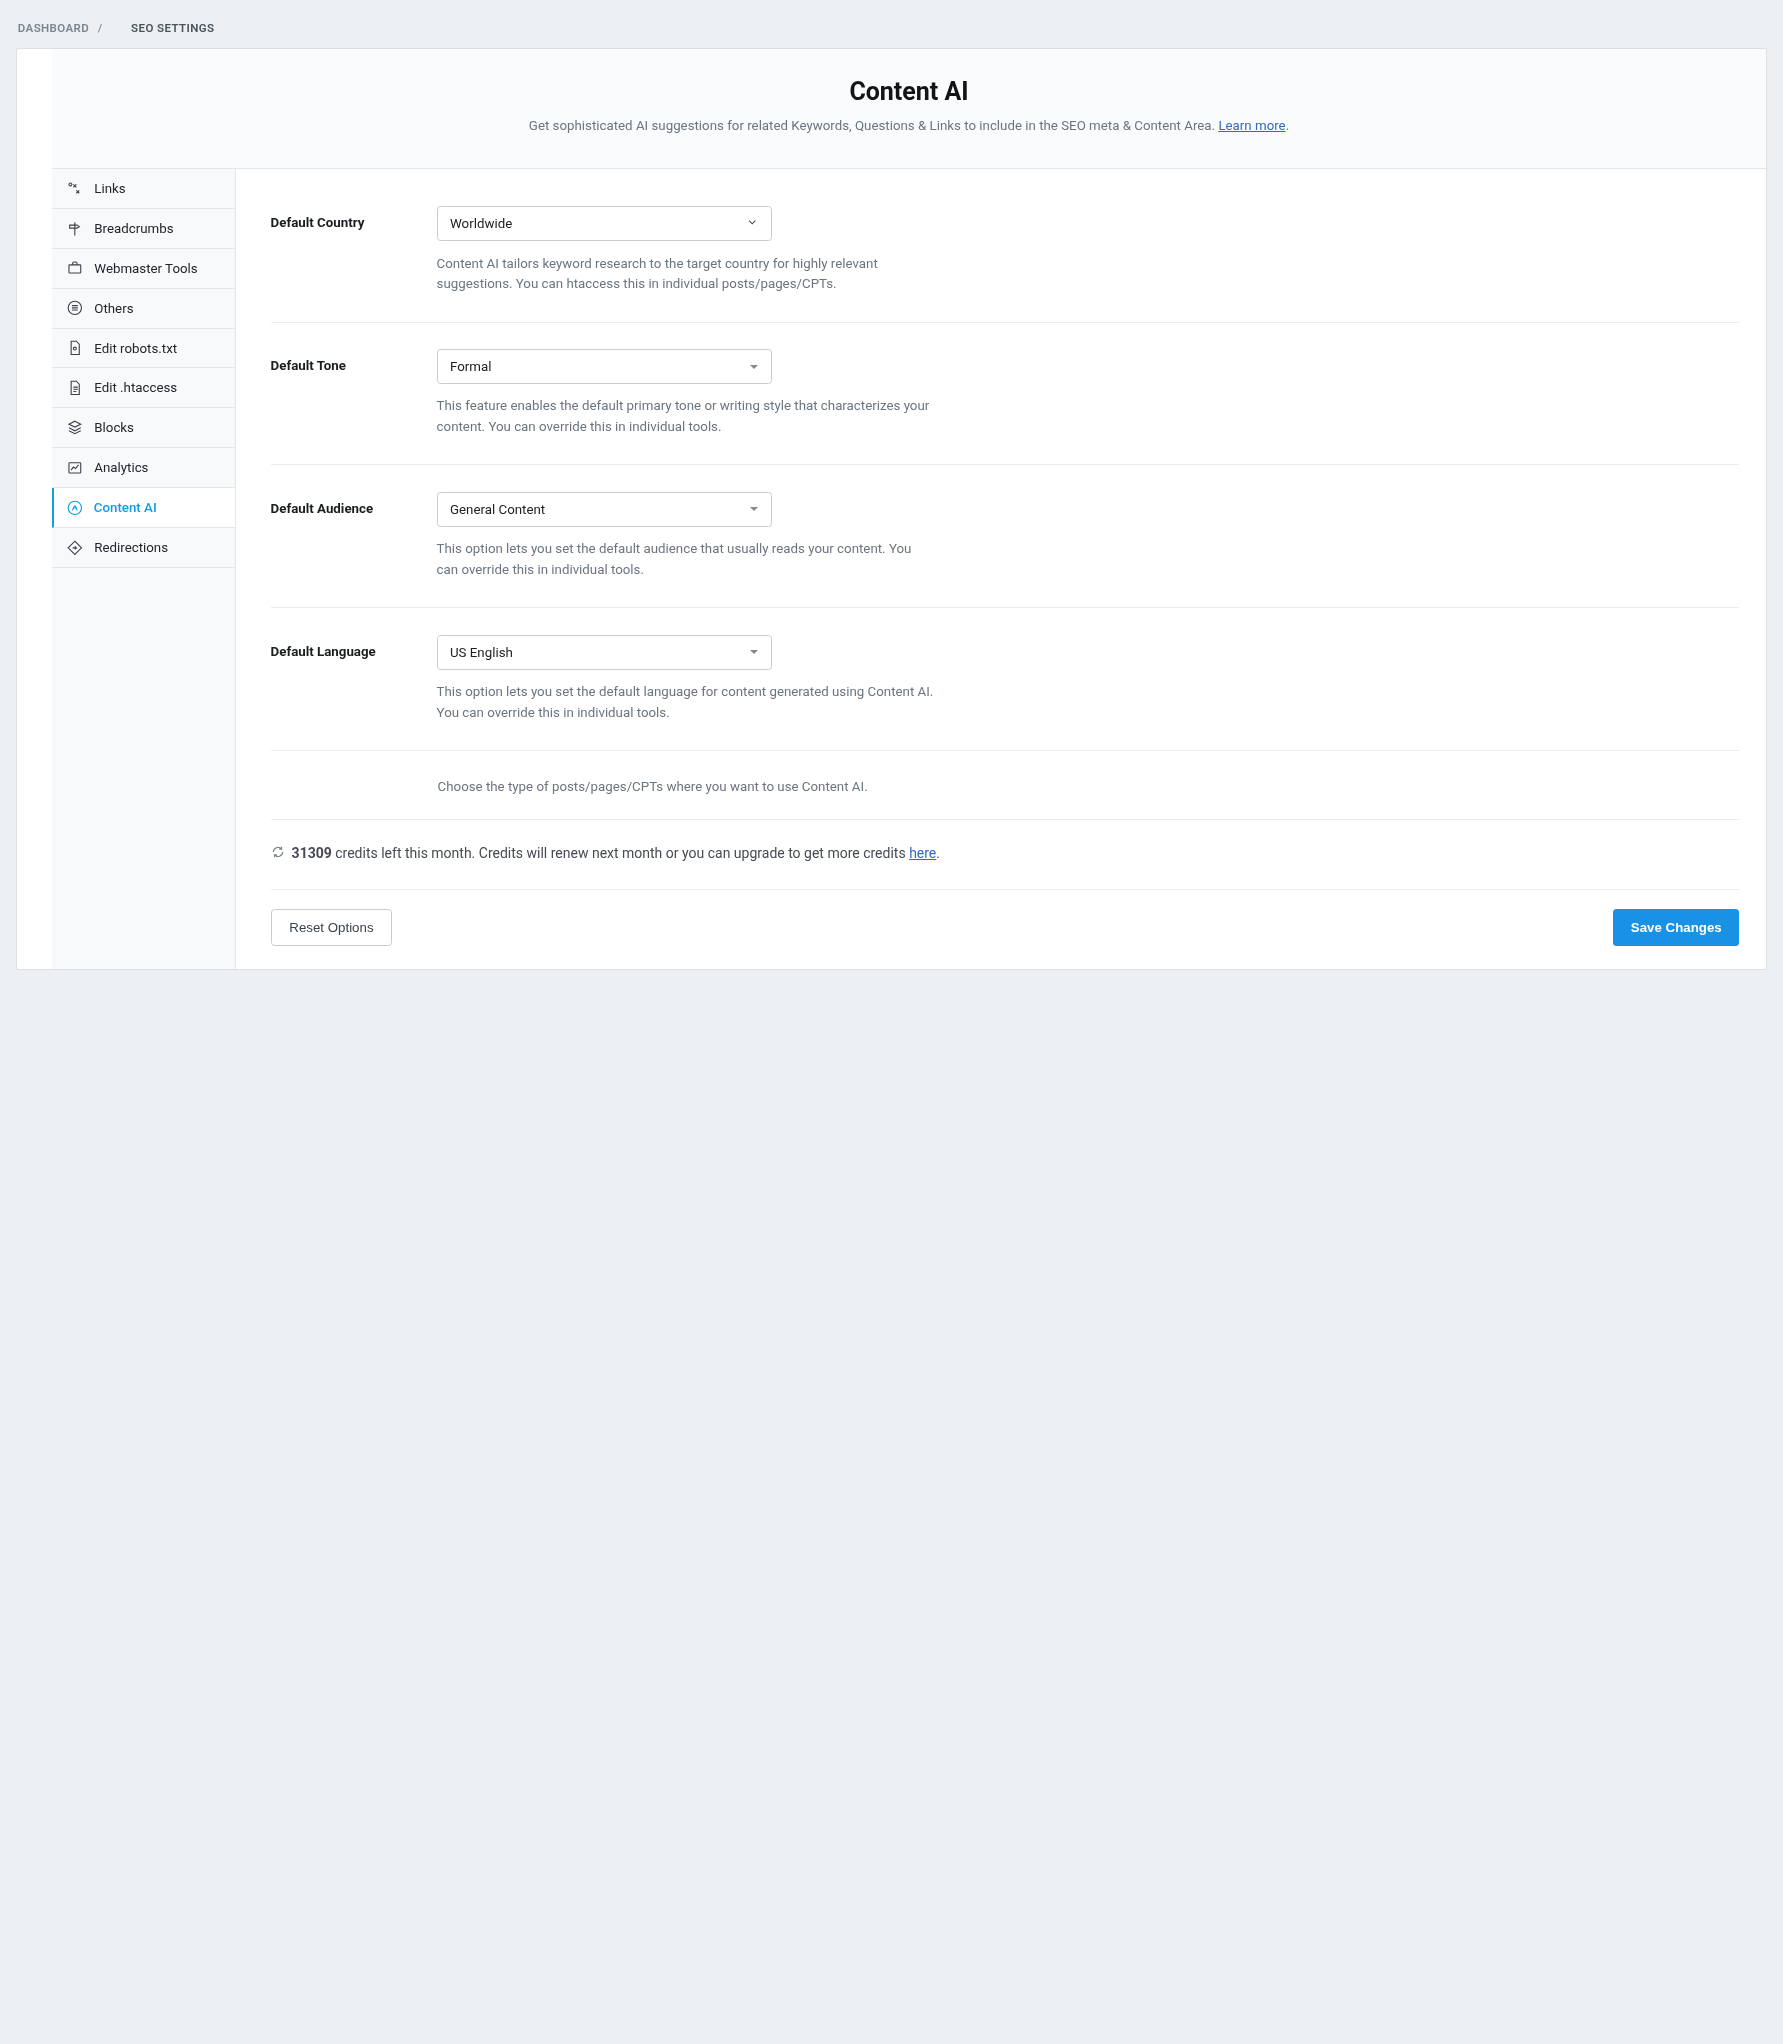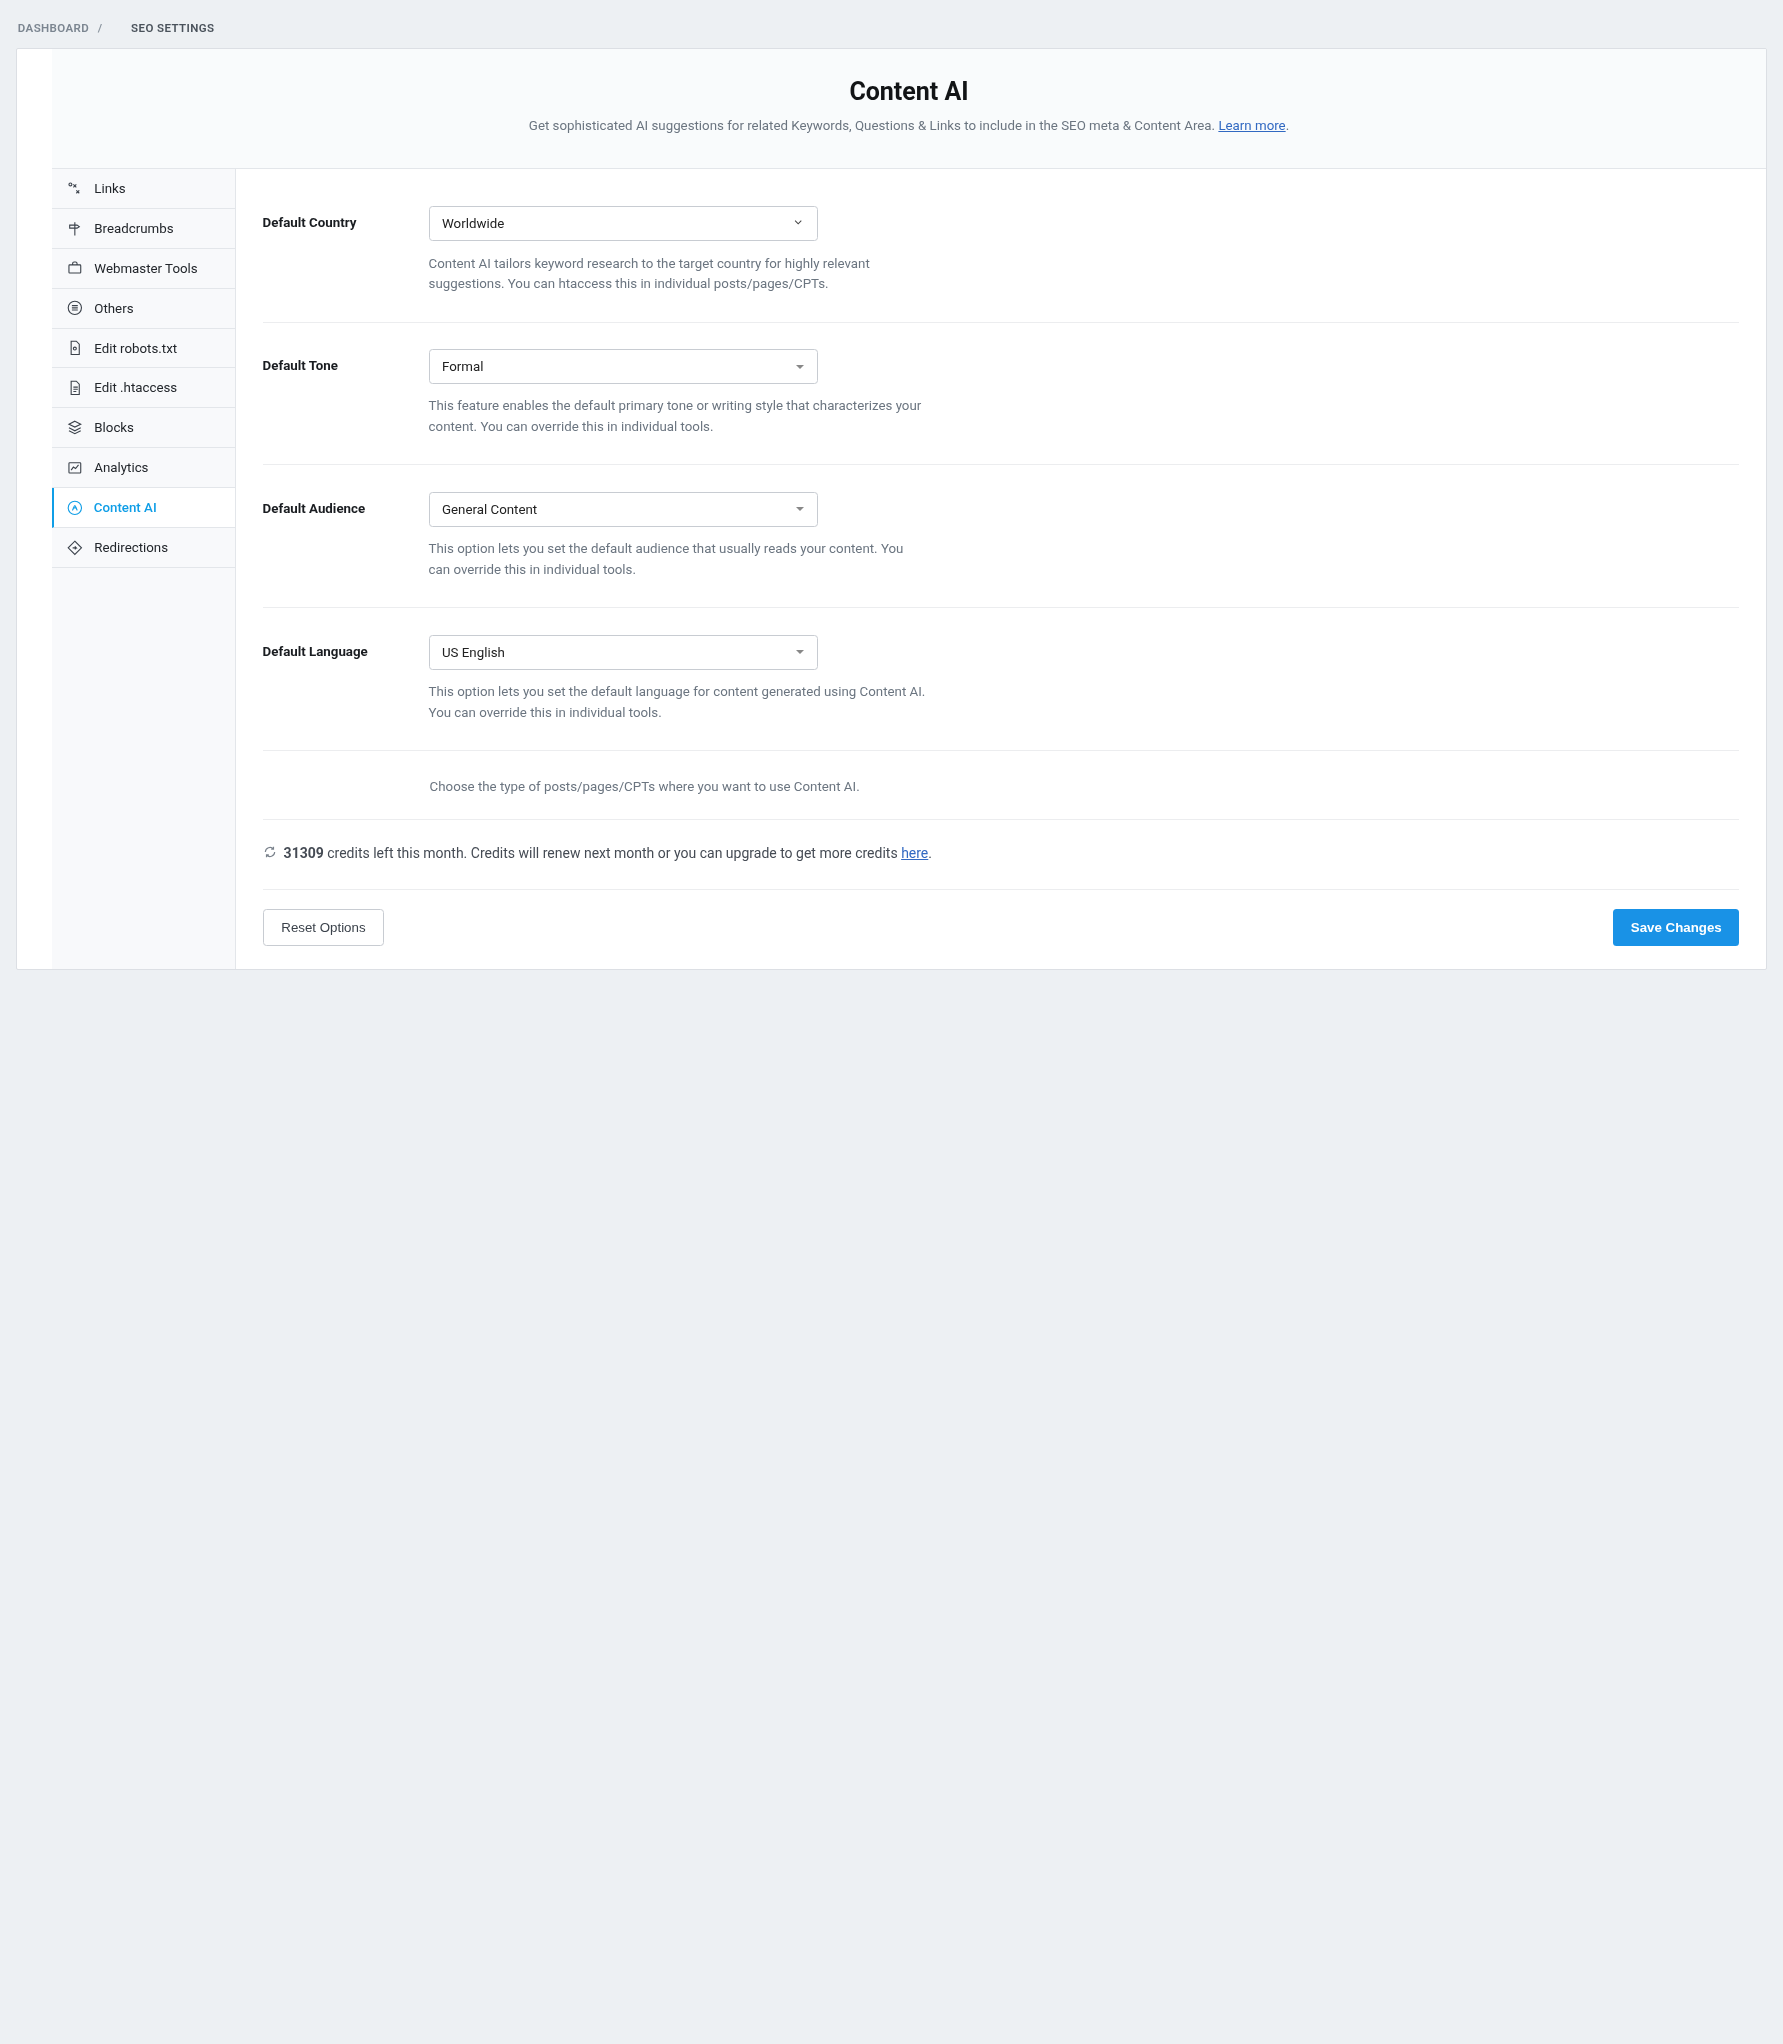--- a/index.html
+++ b/index.html
@@ -34,21 +34,21 @@
   }
   .panel-head {
     text-align: center;
     padding: 28px 35px 32px;
     background: #f9fbfc;
     border-bottom: 0.9px solid #e3e6ea;
   }
   .panel-head h1 { font-size: 25px; font-weight: 700; margin-bottom: 10.6px; color:#121416;}
   .panel-head p { color: #6b7580; font-size: 13.3px; line-height: 1.5; }
 
-  .body-row { display: flex; }
+  .body-row { display: flex; gap: 8px; }
 
   
   .side {
     width: 184px;
     background: #f8f9fb;
     border-right: 0.9px solid #e3e6ea;
   }
   .side-item {
     display: flex;
     align-items: center;
@@ -82,21 +82,21 @@
   .field .lbl {
     width: 145px;
     flex: 0 0 145px;
     font-weight: 700;
     font-size: 13.3px;
     color: #1a1d21;
     padding-top: 8.9px;
   }
   .field .ctrl { flex:1; }
   .sel {
-    width: 389px;
+    width: 335px;
     max-width: 100%;
     height: 35px;
     border: 0.9px solid #c8ccd2;
     border-radius: 3.5px;
     background:#fff;
     display:flex;
     align-items:center;
     justify-content:space-between;
     padding: 0 12.4px;
     cursor:pointer;

